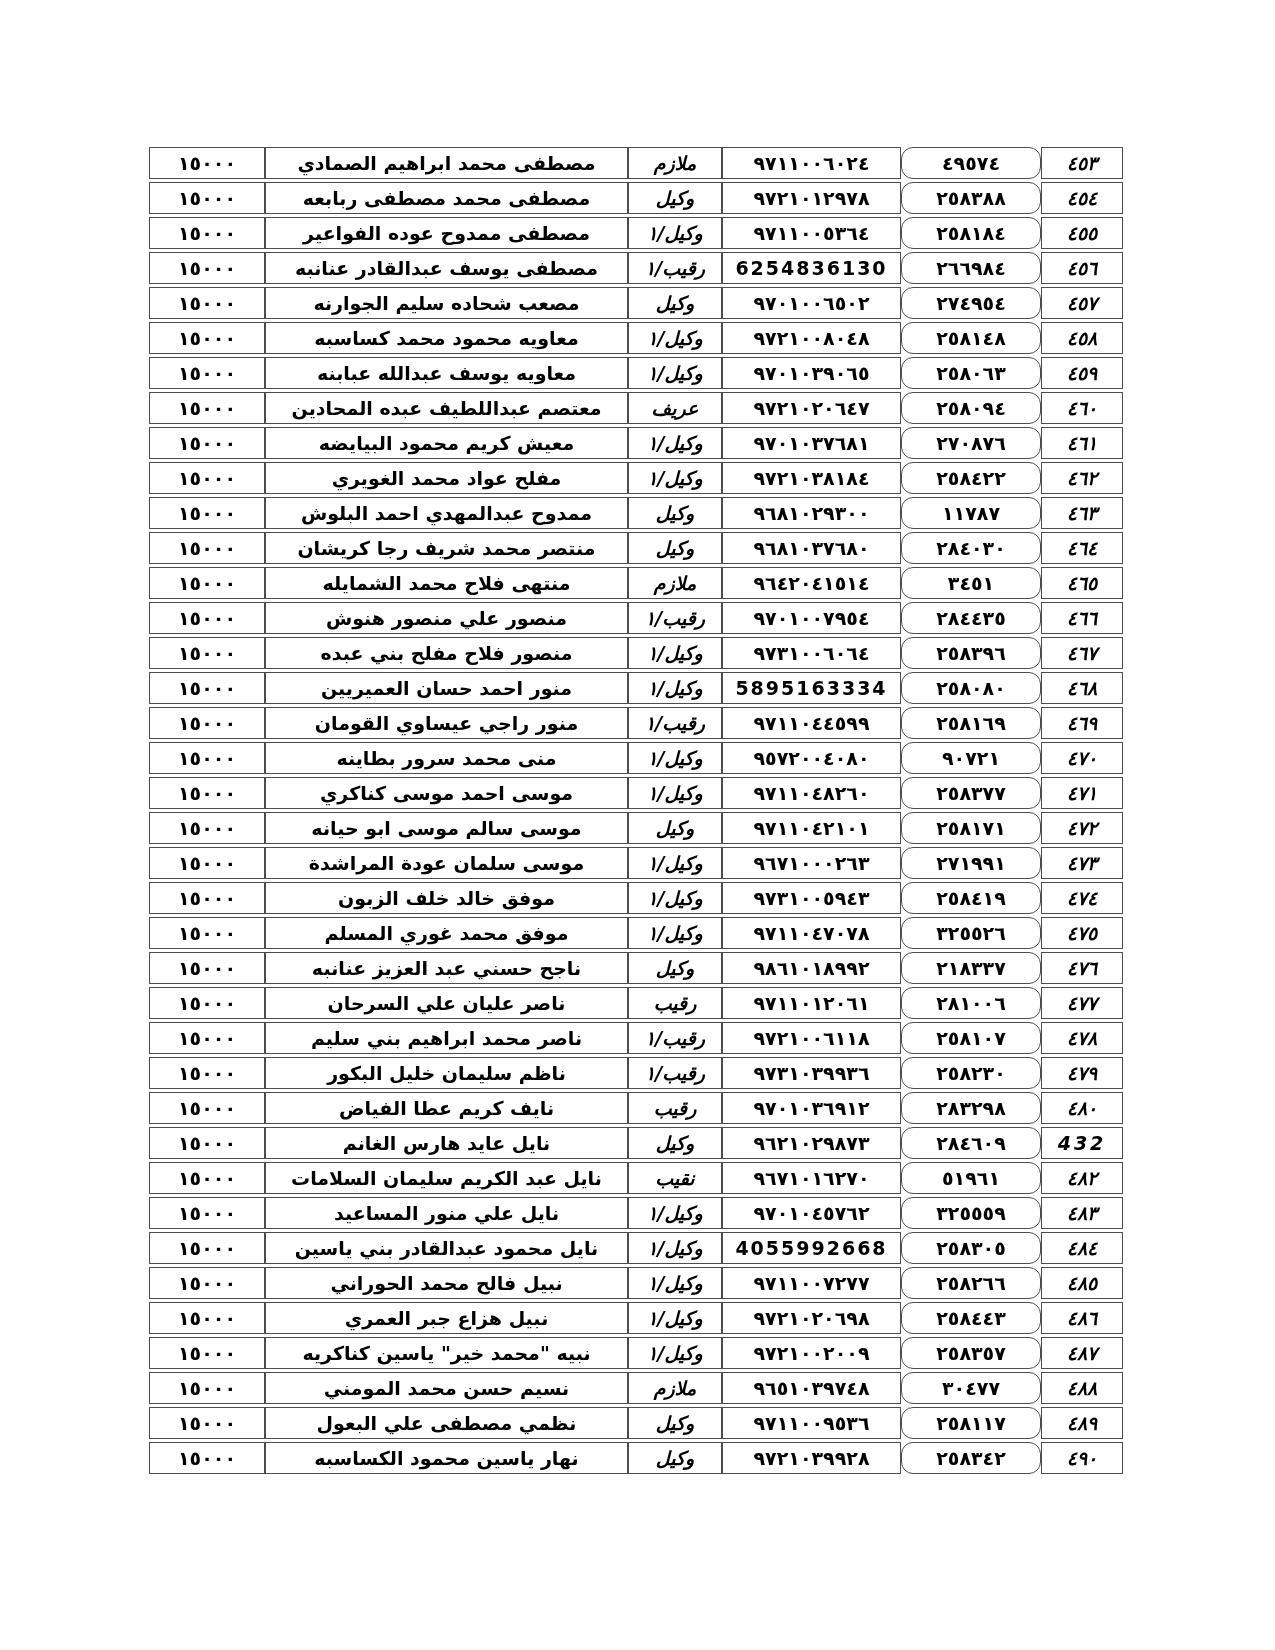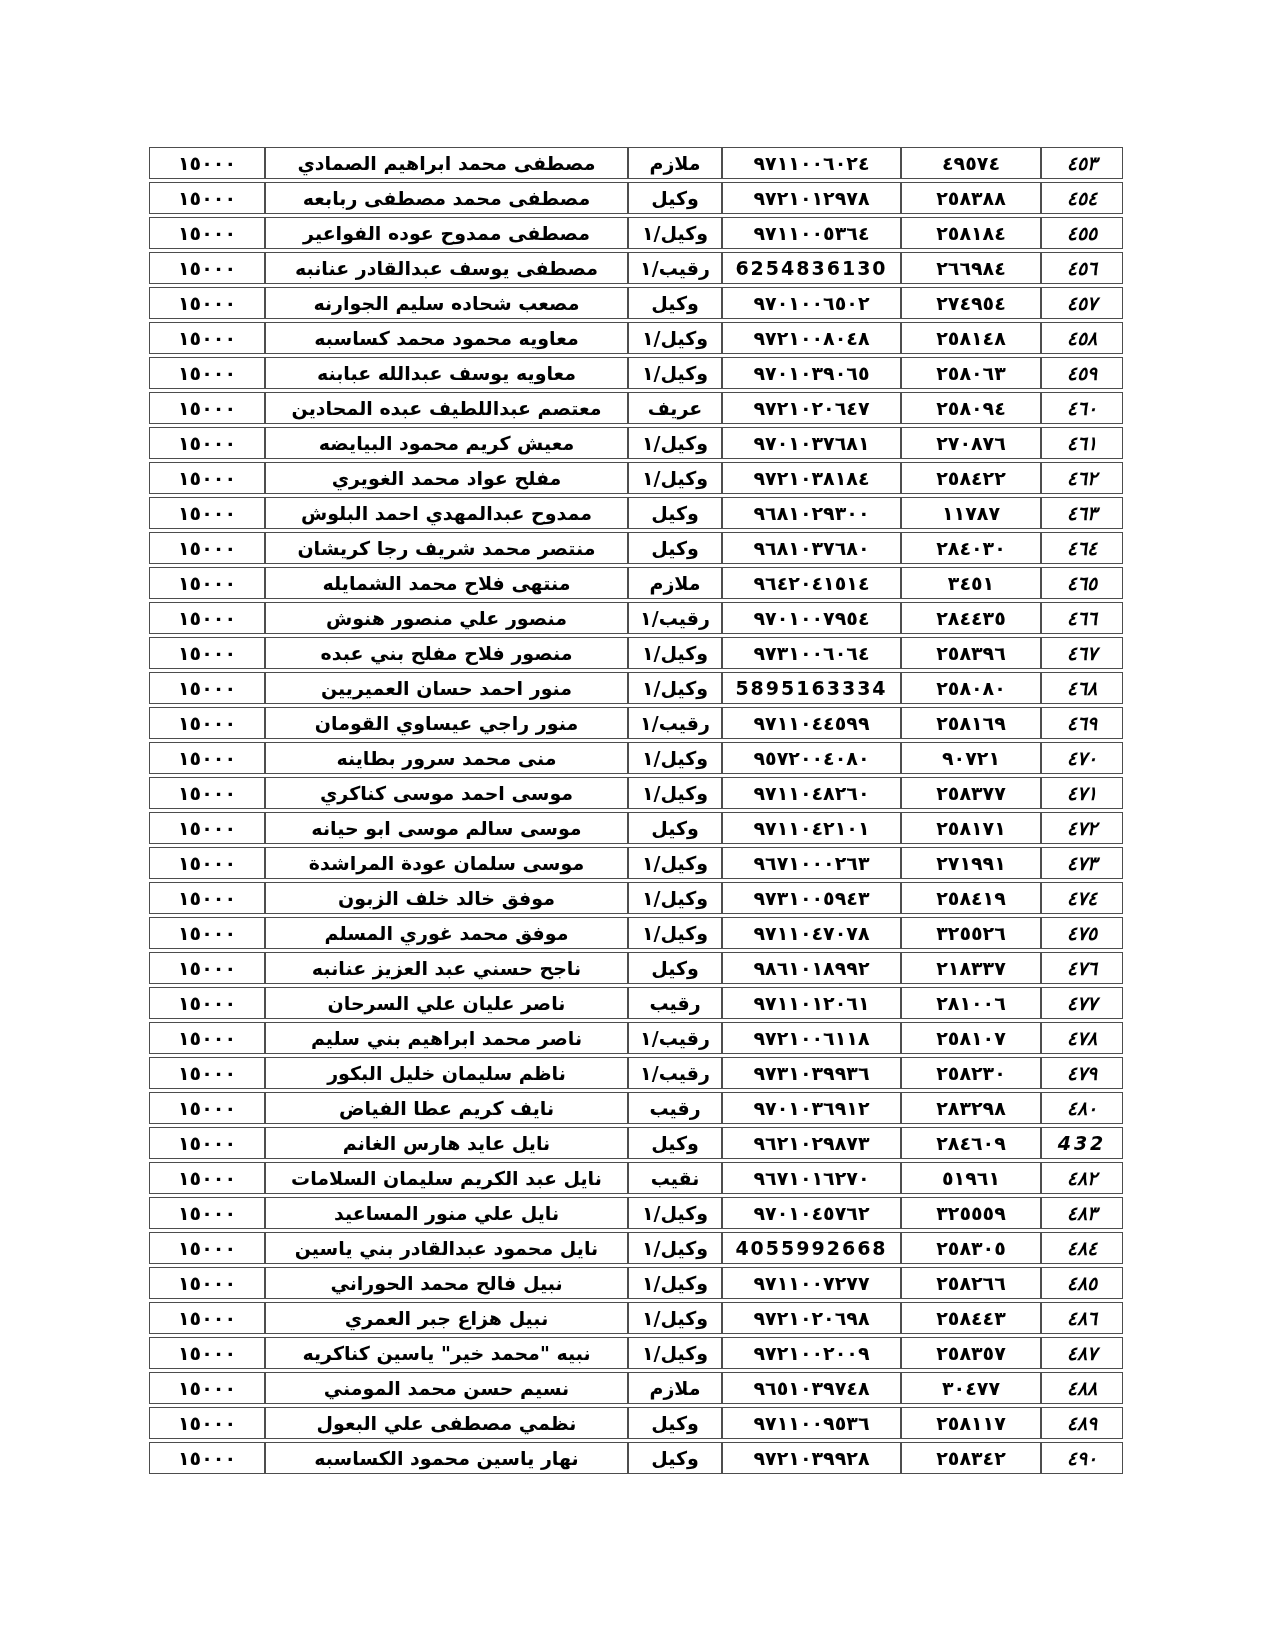--- a/index.html
+++ b/index.html
@@ -35,23 +35,23 @@
     text-align: center;
     vertical-align: middle;
     font-weight: bold;
     color: #000000;
     font-size: 19px;
     line-height: 1;
     white-space: nowrap;
     overflow: hidden;
   }
   td.c-serial   { width: 76px;  letter-spacing: 3px; font-style: italic; }
-  td.c-badge    { width: 134px; letter-spacing: 3px; }
+  td.c-badge    { width: 134px; letter-spacing: 3px; border-radius: 12px; }
   td.c-national { width: 173px; letter-spacing: 2px; }
-  td.c-rank     { width: 88px;  }
+  td.c-rank     { width: 88px; font-style: italic;  }
   td.c-name     { width: 357px; font-size: 20px; margin-top: 12px; }
   td.c-salary   { width: 110px; letter-spacing: 4px; }
 </style>
 </head>
 <body>
 
 <div class="page">
   <div class="table-wrap">
     <table class="roster">
       <tbody>

